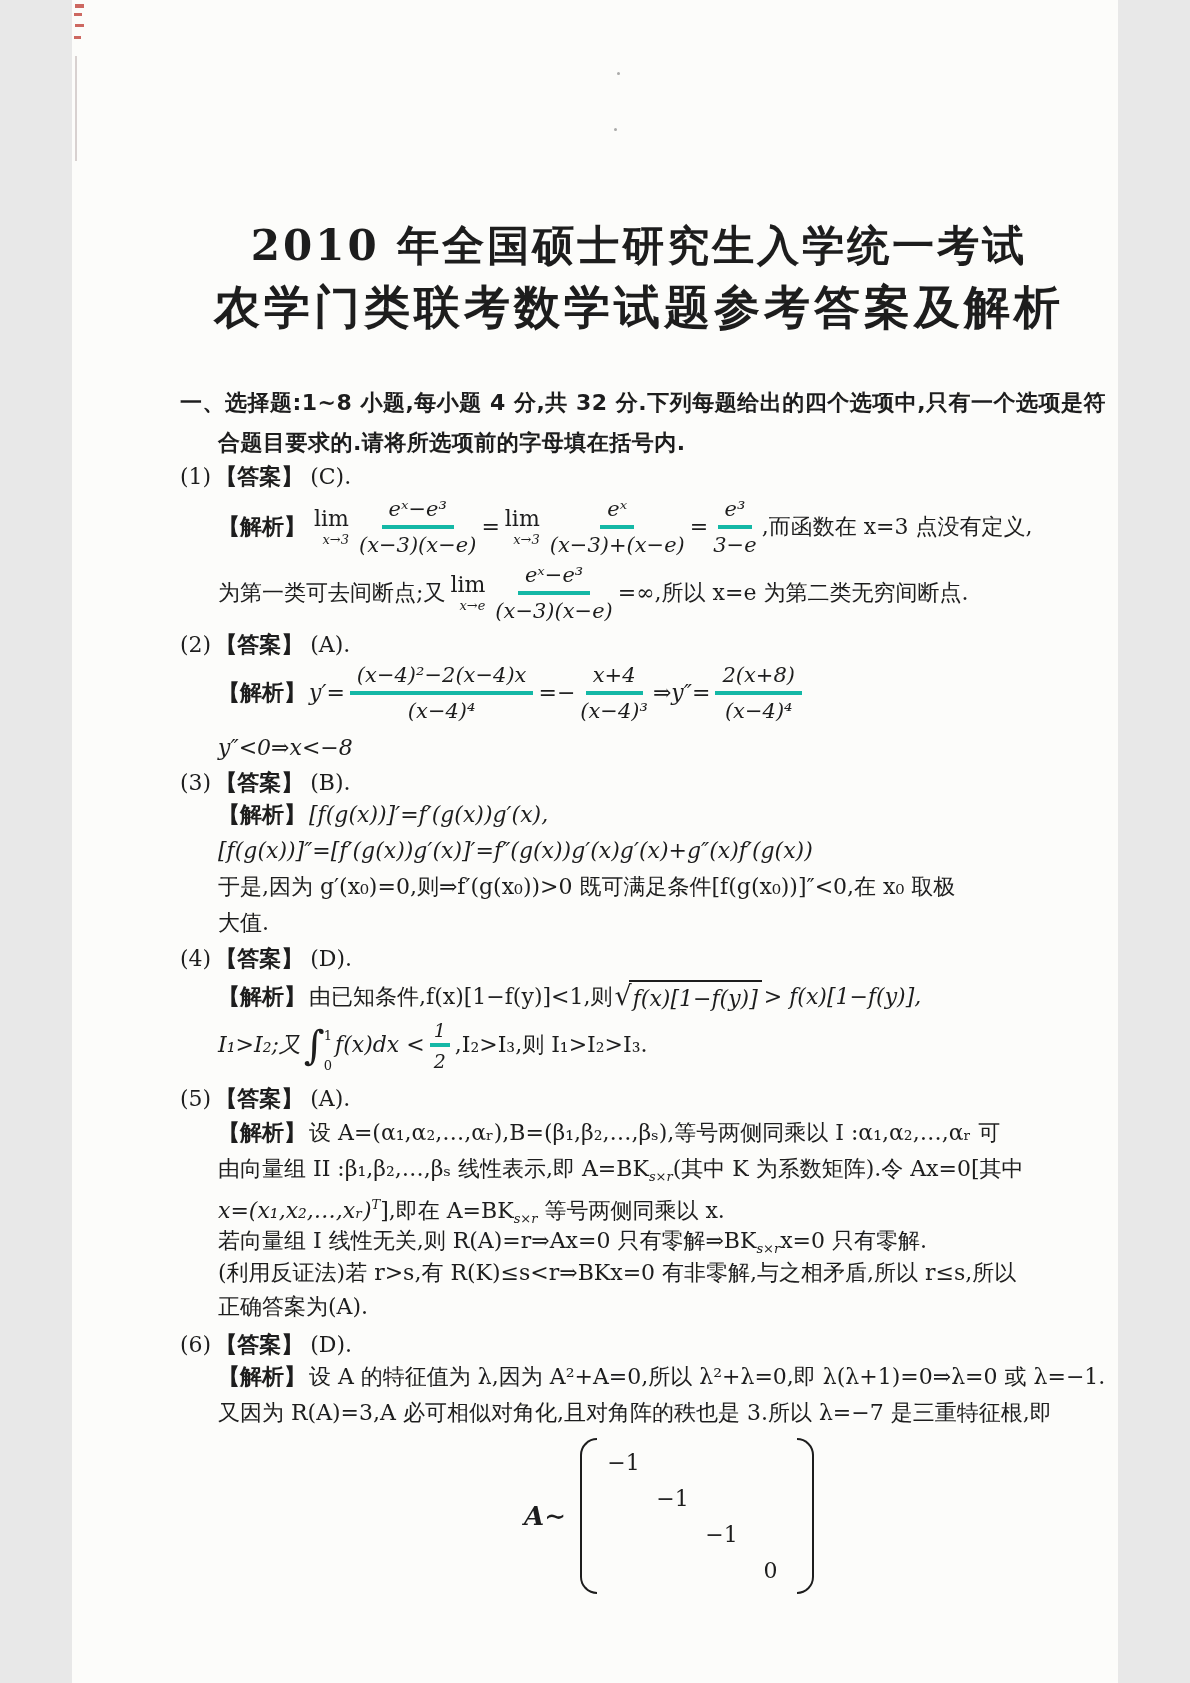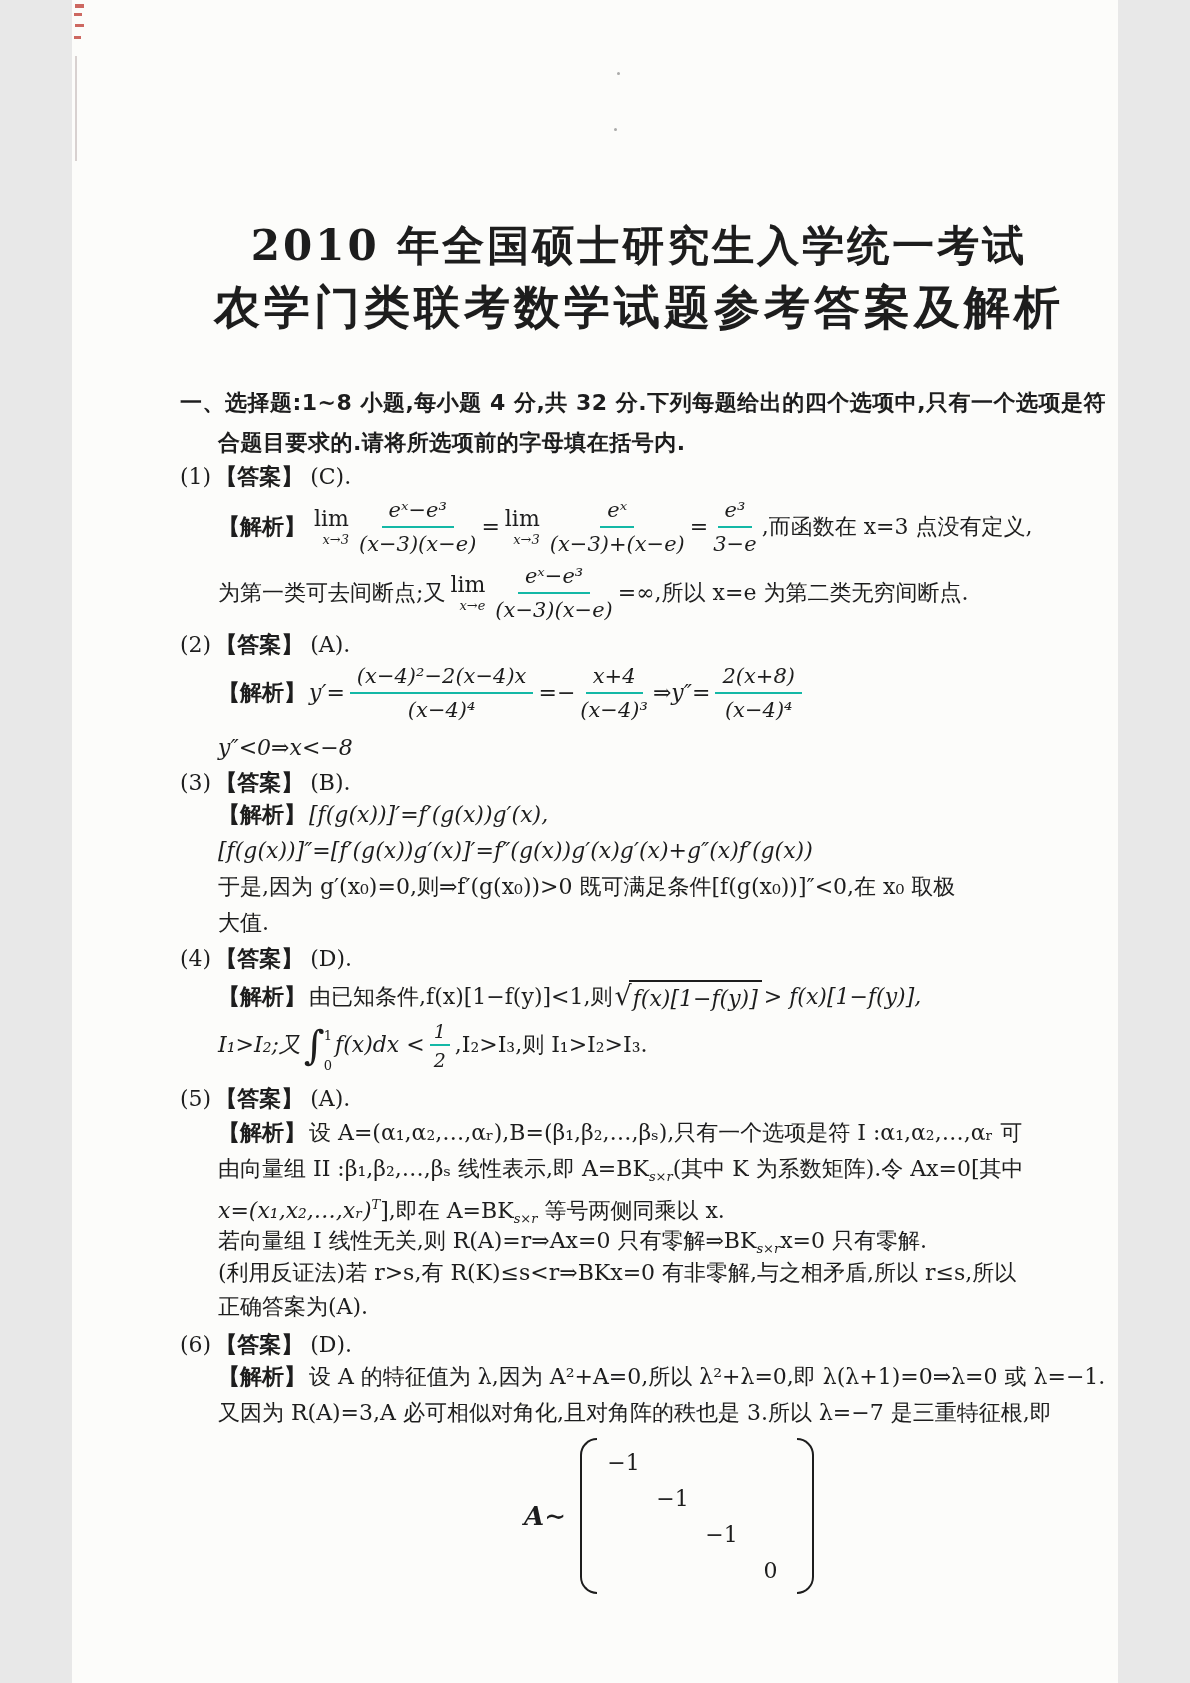--- a/index.html
+++ b/index.html
@@ -13,21 +13,21 @@
     color:#1d1d1d;
   }
   .line{position:absolute;white-space:nowrap;font-size:22px;line-height:30px;}
   .sec{font-family:"DejaVu Sans","Liberation Sans",sans-serif;font-weight:700;letter-spacing:.5px;}
   .tag{font-family:"DejaVu Sans","Liberation Sans",sans-serif;font-weight:900;margin-right:3px;}
   .qnum{margin-right:4px;}
   .ans{margin-left:4px;}
   .it{font-style:italic;}
   .frow{display:flex;align-items:center;}
   .frac{display:inline-flex;flex-direction:column;align-items:center;margin:0 5px;font-size:21px;line-height:26px;}
-  .frac .fn{padding:0 7px 3px;border-bottom:2px solid #14b8a6;font-style:italic;}
+  .frac .fn{padding:0 7px 3px;border-bottom:4px solid #14b8a6;font-style:italic;}
   .frac .fd{padding-top:3px;font-style:italic;}
   .frac.small{font-size:19px;line-height:22px;}
   .frac.small .fn{padding:0 4px 2px;}
   .lim{display:inline-flex;flex-direction:column;align-items:flex-end;margin:0 5px;line-height:1;}
   .lim .lo{font-size:22px;}
   .lim .ls{font-size:13px;margin-top:3px;font-style:italic;}
   .sqrt{display:inline-flex;align-items:flex-start;margin:0 2px;}
   .sqrt .rad{font-size:27px;line-height:1.15;margin-right:-3px;}
   .sqrt .sb{border-top:2px solid #1d1d1d;padding:2px 4px 0;font-style:italic;}
   .bigint{display:inline-flex;align-items:center;margin:0 3px;}
@@ -171,21 +171,21 @@
         <span class="fn">1</span>
         <span class="fd">2</span>
       </span>
     <span>,I₂&gt;I₃,则 I₁&gt;I₂&gt;I₃.</span>
   </div>
 
   <div class="line" style="left:108px;top:1084px;">
     <span class="qnum">(5)</span><span class="tag">【答案】</span><span class="ans">(A).</span>
   </div>
   <div class="line" style="left:146px;top:1118px;">
-    <span class="tag">【解析】</span><span>设 A=(α₁,α₂,…,αᵣ),B=(β₁,β₂,…,βₛ),只有一个选项是符 I :α₁,α₂,…,αᵣ 可</span>
+    <span class="tag">【解析】</span><span>设 A=(α₁,α₂,…,αᵣ),B=(β₁,β₂,…,βₛ),等号两侧同乘以 I :α₁,α₂,…,αᵣ 可</span>
   </div>
   <div class="line" style="left:146px;top:1154px;">
     <span>由向量组 II :β₁,β₂,…,βₛ 线性表示,即 A=BK</span><span class="ssub">s×r</span><span>(其中 K 为系数矩阵).令 Ax=0[其中</span>
   </div>
   <div class="line" style="left:146px;top:1190px;">
     <span class="it">x=(x₁,x₂,…,xᵣ)</span><span class="ssup">T</span><span>],即在 A=BK</span><span class="ssub">s×r</span><span> 等号两侧同乘以 x.</span>
   </div>
   <div class="line" style="left:146px;top:1226px;">
     <span>若向量组 I 线性无关,则 R(A)=r⇒Ax=0 只有零解⇒BK</span><span class="ssub">s×r</span><span>x=0 只有零解.</span>
   </div>

